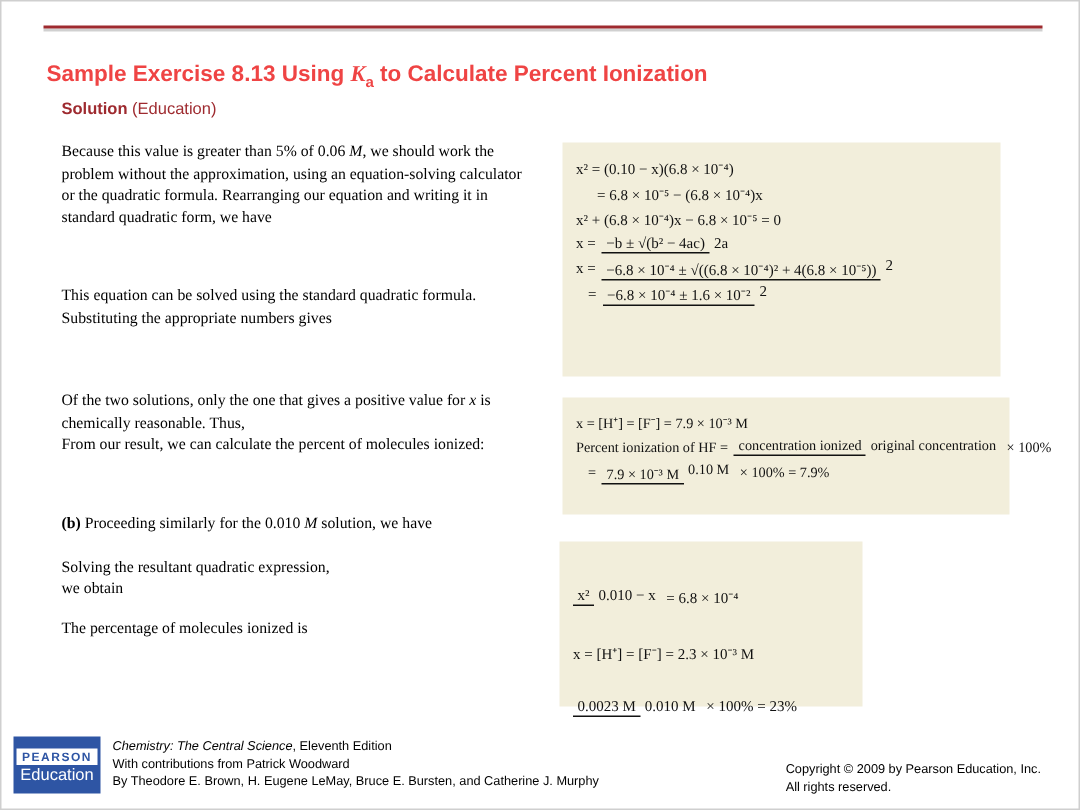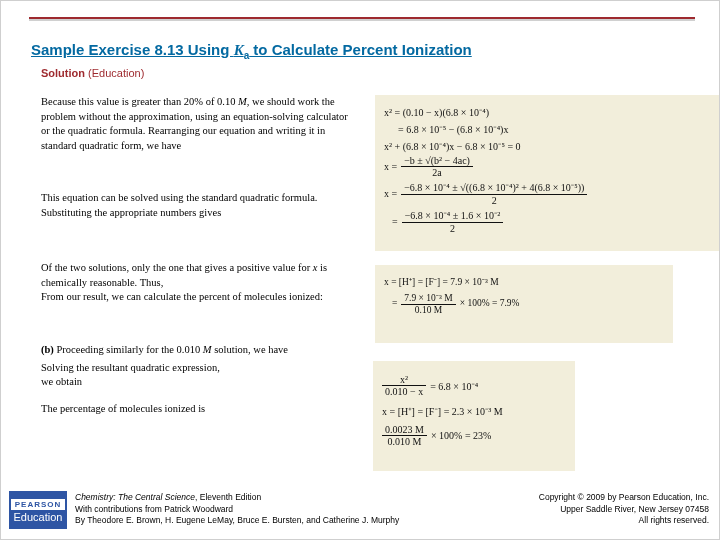--- a/index.html
+++ b/index.html
@@ -8,89 +8,89 @@
     border:1px solid #cfcfcf;box-sizing:border-box;overflow:hidden;
     font-family:"Liberation Serif",serif;color:#111;
   }
   .top-rule{
     position:absolute;left:28px;top:16px;width:666px;height:2px;
     background:#9e2a2f;box-shadow:0 2px 0 rgba(150,150,150,.45);
   }
   .title{
     position:absolute;left:30px;top:40px;margin:0;
     font-family:"Liberation Sans",sans-serif;font-size:15px;font-weight:bold;
-    color:#0369a1;white-space:nowrap;text-decoration:underline;
+    color:#ef4444;white-space:nowrap;
   }
   .title .kvar{font-style:italic;font-family:"Liberation Serif",serif}
   .title sub{font-size:10px}
   .solution{
     position:absolute;left:40px;top:66px;
     font-family:"Liberation Sans",sans-serif;font-size:11px;color:#9e2a2f;
   }
   .solution .sol-label{font-weight:bold}
   .body-text{position:absolute;left:40px;width:308px;font-size:10.5px;line-height:14.5px;color:#000;margin:0}
   .p1{top:94px}
   .p2{top:190px}
   .p3{top:260px}
   .p4{top:342px}
   .it{font-style:italic}
   .bd{font-weight:bold}
   .line{display:block}
-  .gap-sm{margin-top:3px}
+  .gap-sm{margin-top:14px}
   .gap-lg{margin-top:12px}
   .eq-box{
     position:absolute;background:#f2eedb;color:#111;
     padding:7px 9px;box-sizing:border-box;font-size:10px;
   }
-  .box1{left:374px;top:94px;width:344px;height:156px}
+  .box1{left:374px;top:94px;width:292px;height:156px}
   .box2{left:374px;top:264px;width:298px;height:78px;font-size:9.5px}
   .box3{left:372px;top:360px;width:202px;height:110px}
   .eq-line{display:flex;align-items:center;margin:2px 0;min-height:15px;white-space:nowrap}
-  .box3 .eq-line{margin:6px 0}
+  .box3 .eq-line{margin:22px 0}
   .eq-line>span{margin-right:4px}
-  .frac{display:inline-flex;flex-direction:column;text-align:center;vertical-align:middle}
+  .frac{display:inline-flex;text-align:right;vertical-align:middle}
   .frac .num{display:block;border-bottom:1px solid #111;padding:0 3px}
   .frac .den{display:block;padding:0 3px}
   .indent1{margin-left:14px}
   .indent2{margin-left:8px}
   .pearson-logo{
     position:absolute;left:8px;top:490px;width:58px;height:38px;background:#2e55a4;
     display:flex;flex-direction:column;justify-content:center;
     font-family:"Liberation Sans",sans-serif;
   }
   .logo-band{background:#ffffff;color:#2e55a4;font-weight:bold;font-size:8px;
     letter-spacing:1px;text-align:center;padding:1px 0;margin:1px 2px}
   .logo-sub{color:#fff;font-size:11px;text-align:center}
   .credits{
     position:absolute;left:74px;top:491px;margin:0;
     font-family:"Liberation Sans",sans-serif;font-size:8.5px;line-height:11.5px;color:#000;
   }
   .credits .book{font-style:italic}
   .copyright{
-    position:absolute;right:10px;top:491px;margin:0;text-align:right;
+    position:absolute;right:10px;top:491px;margin:15px;text-align:left;
     font-family:"Liberation Sans",sans-serif;font-size:8.5px;line-height:11.5px;color:#000;
   }
 </style>
 </head>
 <body>
 
 <div class="slide">
 
   <div class="top-rule"></div>
 
   <h1 class="title">
     <span>Sample Exercise 8.13 Using </span><span class="kvar">K</span><sub>a</sub><span> to Calculate Percent Ionization</span>
   </h1>
 
   <div class="solution">
     <span class="sol-label">Solution</span><span> (Education)</span>
   </div>
 
   <p class="body-text p1">
-    <span>Because this value is greater than 20% of 0.10 </span><span class="it">M</span><span>, we should work the problem without the approximation, using an equation-solving calculator or the quadratic formula. Rearranging our equation and writing it in standard quadratic form, we have</span>
+    <span>Because this value is greater than 5% of 0.06 </span><span class="it">M</span><span>, we should work the problem without the approximation, using an equation-solving calculator or the quadratic formula. Rearranging our equation and writing it in standard quadratic form, we have</span>
   </p>
 
   <p class="body-text p3">
     <span>Of the two solutions, only the one that gives a positive value for </span><span class="it">x</span><span> is chemically reasonable. Thus,</span>
     <span class="line">From our result, we can calculate the percent of molecules ionized:</span>
   </p>
 
   <p class="body-text p2">
     <span class="line">This equation can be solved using the standard quadratic formula.</span>
     <span class="line">Substituting the appropriate numbers gives</span>
@@ -133,20 +133,28 @@
         <span class="num">−6.8 × 10⁻⁴ ± 1.6 × 10⁻²</span>
         <span class="den">2</span>
       </span>
     </div>
   </div>
 
   <div class="eq-box box2">
     <div class="eq-line">
       <span>x = [H⁺] = [F⁻] = 7.9 × 10⁻³ M</span>
     </div>
+    <div class="eq-line">
+      <span>Percent ionization of HF =</span>
+      <span class="frac">
+        <span class="num">concentration ionized</span>
+        <span class="den">original concentration</span>
+      </span>
+      <span>× 100%</span>
+    </div>
     <div class="eq-line indent2">
       <span>=</span>
       <span class="frac">
         <span class="num">7.9 × 10⁻³ M</span>
         <span class="den">0.10 M</span>
       </span>
       <span>× 100% = 7.9%</span>
     </div>
   </div>
 
@@ -176,17 +184,16 @@
   </div>
 
   <p class="credits">
     <span class="line"><span class="book">Chemistry: The Central Science</span><span>, Eleventh Edition</span></span>
     <span class="line">With contributions from Patrick Woodward</span>
     <span class="line">By Theodore E. Brown, H. Eugene LeMay, Bruce E. Bursten, and Catherine J. Murphy</span>
   </p>
 
   <p class="copyright">
     <span class="line">Copyright © 2009 by Pearson Education, Inc.</span>
-    <span class="line">Upper Saddle River, New Jersey 07458</span>
     <span class="line">All rights reserved.</span>
   </p>
 
 </div>
 
 </body></html>

